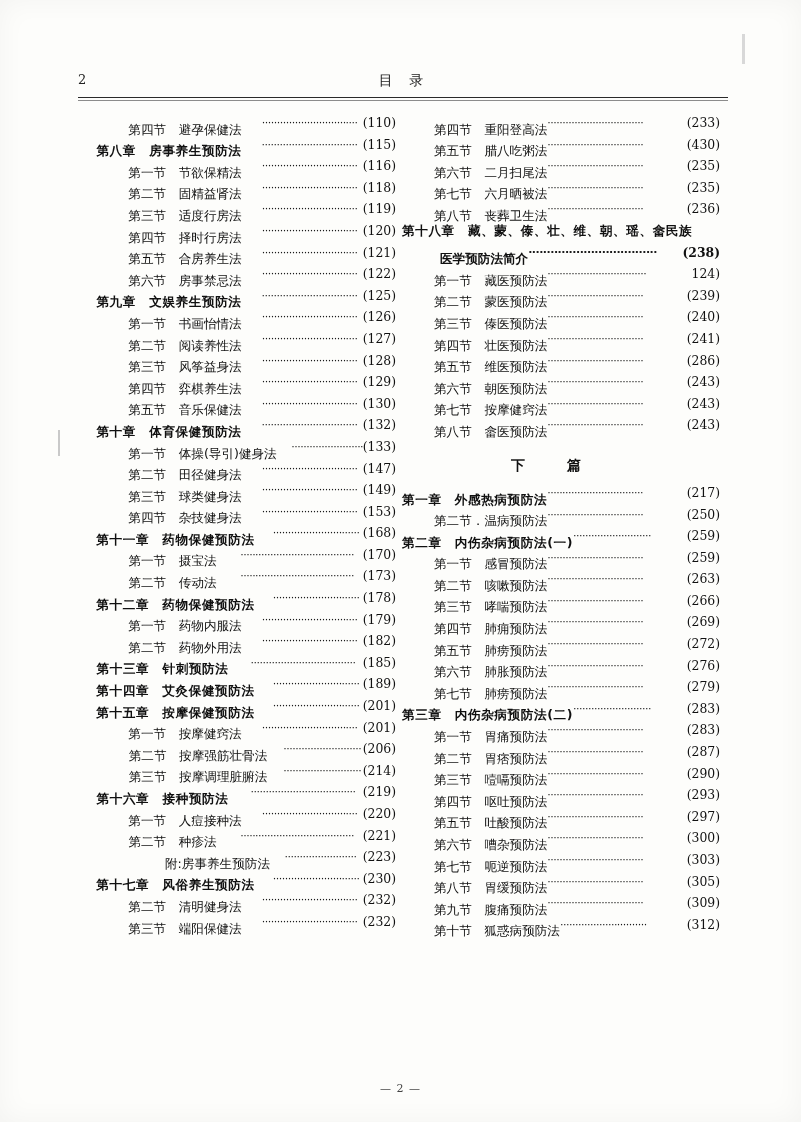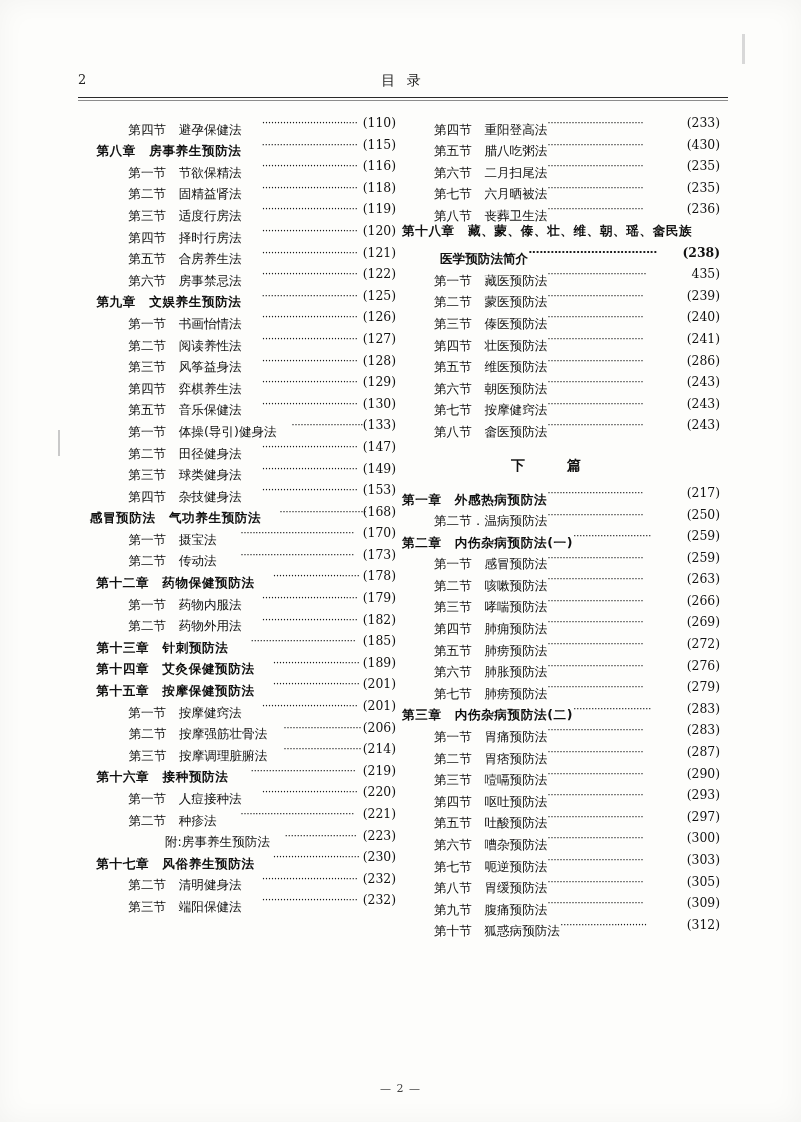--- a/index.html
+++ b/index.html
@@ -49,21 +49,21 @@
   }
   .header-title {
     position: absolute;
     left: 0;
     top: 0;
     width: 650px;
     text-align: center;
     font-size: 14px;
     letter-spacing: 4px;
     color: #1c1c1c;
-    font-family: Liberation Serif, serif;
+    font-family: Liberation Mono, monospace;
   }
   .header-rule {
     position: absolute;
     left: 78px;
     top: 97px;
     width: 650px;
     height: 0;
     border-top: 1px solid #2a2a2a;
   }
   .header-rule.thin {
@@ -183,25 +183,26 @@
       <div class="row lvl-section"><span class="label">第三节　适度行房法</span><span class="leader" style="width: 136px;">································</span><span class="page-num">(119)</span></div>
       <div class="row lvl-section"><span class="label">第四节　择时行房法</span><span class="leader" style="width: 136px;">································</span><span class="page-num">(120)</span></div>
       <div class="row lvl-section"><span class="label">第五节　合房养生法</span><span class="leader" style="width: 136px;">································</span><span class="page-num">(121)</span></div>
       <div class="row lvl-section"><span class="label">第六节　房事禁忌法</span><span class="leader" style="width: 136px;">································</span><span class="page-num">(122)</span></div>
       <div class="row lvl-chapter"><span class="label">第九章　文娱养生预防法</span><span class="leader" style="width: 136px;">································</span><span class="page-num">(125)</span></div>
       <div class="row lvl-section"><span class="label">第一节　书画怡情法</span><span class="leader" style="width: 136px;">································</span><span class="page-num">(126)</span></div>
       <div class="row lvl-section"><span class="label">第二节　阅读养性法</span><span class="leader" style="width: 136px;">································</span><span class="page-num">(127)</span></div>
       <div class="row lvl-section"><span class="label">第三节　风筝益身法</span><span class="leader" style="width: 136px;">································</span><span class="page-num">(128)</span></div>
       <div class="row lvl-section"><span class="label">第四节　弈棋养生法</span><span class="leader" style="width: 136px;">································</span><span class="page-num">(129)</span></div>
       <div class="row lvl-section"><span class="label">第五节　音乐保健法</span><span class="leader" style="width: 136px;">································</span><span class="page-num">(130)</span></div>
+      <div class="row lvl-chapter"><span class="label">第十章　体育保健预防法</span><span class="leader" style="width: 136px;">································</span><span class="page-num">(132)</span></div>
       <div class="row lvl-section"><span class="label">第一节　体操(导引)健身法</span><span class="leader" style="width: 101px;">························</span><span class="page-num">(133)</span></div>
       <div class="row lvl-section"><span class="label">第二节　田径健身法</span><span class="leader" style="width: 136px;">································</span><span class="page-num">(147)</span></div>
       <div class="row lvl-section"><span class="label">第三节　球类健身法</span><span class="leader" style="width: 136px;">································</span><span class="page-num">(149)</span></div>
       <div class="row lvl-section"><span class="label">第四节　杂技健身法</span><span class="leader" style="width: 136px;">································</span><span class="page-num">(153)</span></div>
-      <div class="row lvl-chapter"><span class="label">感冒预防法　气功养生预防法</span><span class="leader" style="width: 123px;">·····························</span><span class="page-num">(168)</span></div>
+      <div class="row lvl-chapter"><span class="label">第十一章　药物保健预防法</span><span class="leader" style="width: 123px;">·····························</span><span class="page-num">(168)</span></div>
       <div class="row lvl-section"><span class="label">第一节　摄宝法</span><span class="leader" style="width: 161px;">······································</span><span class="page-num">(170)</span></div>
       <div class="row lvl-section"><span class="label">第二节　传动法</span><span class="leader" style="width: 161px;">······································</span><span class="page-num">(173)</span></div>
       <div class="row lvl-chapter"><span class="label">第十二章　药物保健预防法</span><span class="leader" style="width: 123px;">·····························</span><span class="page-num">(178)</span></div>
       <div class="row lvl-section"><span class="label">第一节　药物内服法</span><span class="leader" style="width: 136px;">································</span><span class="page-num">(179)</span></div>
       <div class="row lvl-section"><span class="label">第二节　药物外用法</span><span class="leader" style="width: 136px;">································</span><span class="page-num">(182)</span></div>
       <div class="row lvl-chapter"><span class="label">第十三章　针刺预防法</span><span class="leader" style="width: 149px;">···································</span><span class="page-num">(185)</span></div>
       <div class="row lvl-chapter"><span class="label">第十四章　艾灸保健预防法</span><span class="leader" style="width: 123px;">·····························</span><span class="page-num">(189)</span></div>
       <div class="row lvl-chapter"><span class="label">第十五章　按摩保健预防法</span><span class="leader" style="width: 123px;">·····························</span><span class="page-num">(201)</span></div>
       <div class="row lvl-section"><span class="label">第一节　按摩健窍法</span><span class="leader" style="width: 136px;">································</span><span class="page-num">(201)</span></div>
       <div class="row lvl-section"><span class="label">第二节　按摩强筋壮骨法</span><span class="leader" style="width: 110px;">··························</span><span class="page-num">(206)</span></div>
@@ -215,21 +216,21 @@
       <div class="row lvl-section"><span class="label">第三节　端阳保健法</span><span class="leader" style="width: 136px;">································</span><span class="page-num">(232)</span></div>
     </div>
   <div class="col col-right" id="col-right">
       <div class="row lvl-section"><span class="label">第四节　重阳登高法</span><span class="leader" style="width: 136px;">································</span><span class="page-num">(233)</span></div>
       <div class="row lvl-section"><span class="label">第五节　腊八吃粥法</span><span class="leader" style="width: 136px;">································</span><span class="page-num">(430)</span></div>
       <div class="row lvl-section"><span class="label">第六节　二月扫尾法</span><span class="leader" style="width: 136px;">································</span><span class="page-num">(235)</span></div>
       <div class="row lvl-section"><span class="label">第七节　六月晒被法</span><span class="leader" style="width: 136px;">································</span><span class="page-num">(235)</span></div>
       <div class="row lvl-section"><span class="label">第八节　丧葬卫生法</span><span class="leader" style="width: 136px;">································</span><span class="page-num">(236)</span></div>
       <div class="row lvl-chapter"><span class="label">第十八章　藏、蒙、傣、壮、维、朝、瑶、畲民族</span></div>
       <div class="row lvl-cont"><span class="label">医学预防法简介</span><span class="leader" style="width: 150px;">···································</span><span class="page-num">(238)</span></div>
-      <div class="row lvl-section"><span class="label">第一节　藏医预防法</span><span class="leader" style="width: 141px;">·································</span><span class="page-num">435)</span></div>
+      <div class="row lvl-section"><span class="label">第一节　藏医预防法</span><span class="leader" style="width: 141px;">·································</span><span class="page-num">124)</span></div>
       <div class="row lvl-section"><span class="label">第二节　蒙医预防法</span><span class="leader" style="width: 136px;">································</span><span class="page-num">(239)</span></div>
       <div class="row lvl-section"><span class="label">第三节　傣医预防法</span><span class="leader" style="width: 136px;">································</span><span class="page-num">(240)</span></div>
       <div class="row lvl-section"><span class="label">第四节　壮医预防法</span><span class="leader" style="width: 136px;">································</span><span class="page-num">(241)</span></div>
       <div class="row lvl-section"><span class="label">第五节　维医预防法</span><span class="leader" style="width: 136px;">································</span><span class="page-num">(286)</span></div>
       <div class="row lvl-section"><span class="label">第六节　朝医预防法</span><span class="leader" style="width: 136px;">································</span><span class="page-num">(243)</span></div>
       <div class="row lvl-section"><span class="label">第七节　按摩健窍法</span><span class="leader" style="width: 136px;">································</span><span class="page-num">(243)</span></div>
       <div class="row lvl-section"><span class="label">第八节　畲医预防法</span><span class="leader" style="width: 136px;">································</span><span class="page-num">(243)</span></div>
       <div class="spacer-sm"></div>
       <div class="sec-title">下　篇</div>
       <div class="row lvl-chapter"><span class="label">第一章　外感热病预防法</span><span class="leader" style="width: 136px;">································</span><span class="page-num">(217)</span></div>

